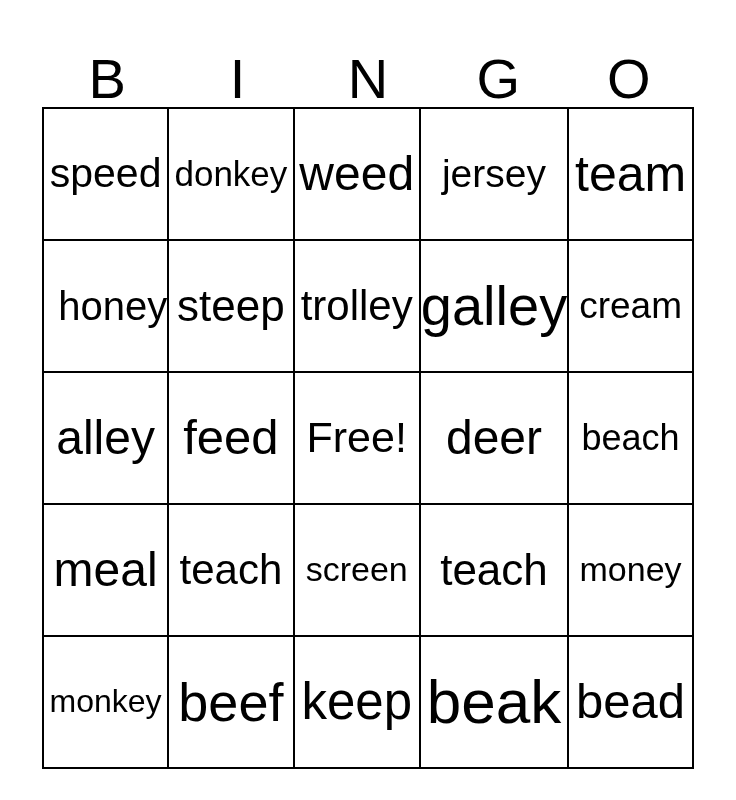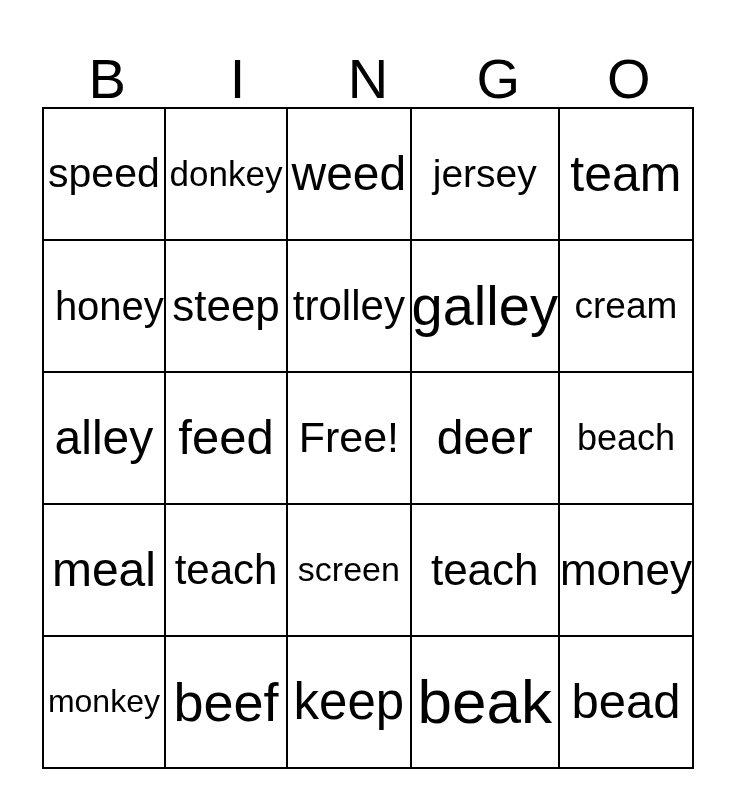--- a/index.html
+++ b/index.html
@@ -81,21 +81,21 @@
         <td style="font-size: 49px;">feed</td>
         <td style="font-size: 43px; margin-top: 24px;">Free!</td>
         <td style="font-size: 48px;">deer</td>
         <td style="font-size: 36px;">beach</td>
       </tr>
       <tr>
         <td style="font-size: 48px;">meal</td>
         <td style="font-size: 42px;">teach</td>
         <td style="font-size: 34px;">screen</td>
         <td style="font-size: 44px;">teach</td>
-        <td style="font-size: 44px;">money</td>
+        <td style="font-size: 34px;">money</td>
       </tr>
       <tr>
         <td style="font-size: 32px;">monkey</td>
         <td style="font-size: 54px;">beef</td>
         <td style="font-size: 51px;">keep</td>
         <td style="font-size: 62px;">beak</td>
         <td style="font-size: 49px;">bead</td>
       </tr>
     </tbody>
   </table>

